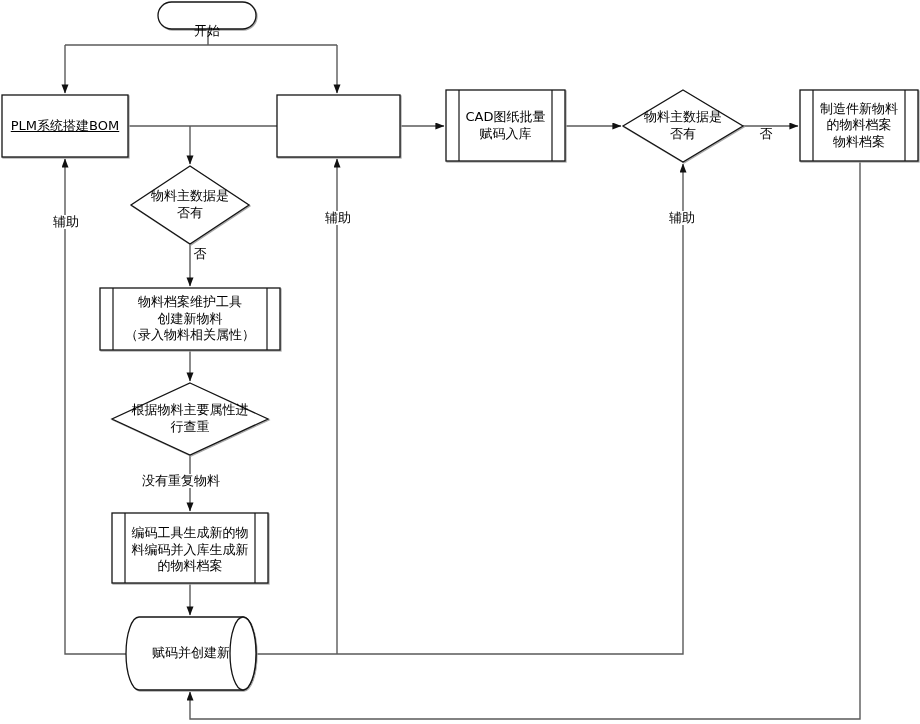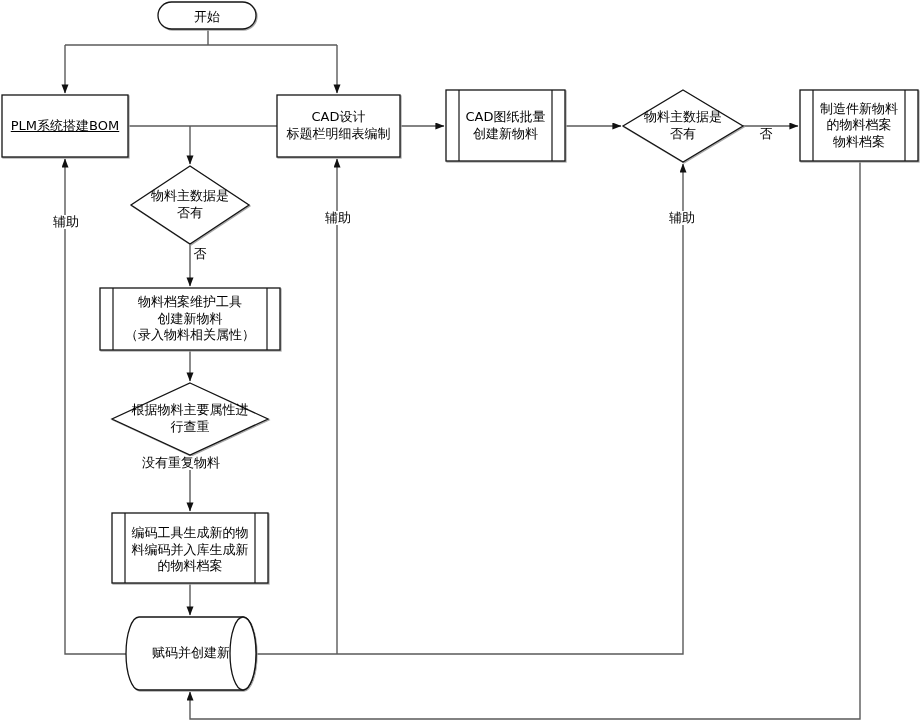--- a/index.html
+++ b/index.html
@@ -112,29 +112,27 @@
       <rect class="shape" x="112" y="513" width="156" height="70"></rect>
       <line class="innerbar" x1="125" y1="513" x2="125" y2="583"></line>
       <line class="innerbar" x1="255" y1="513" x2="255" y2="583"></line>
     </g>
     <g>
       <path class="shape" d="M139,617 L243,617 A13,36.5 0 0 1 243,690 L139,690 A13,36.5 0 0 1 139,617 Z"></path>
       <ellipse class="shape" style="filter:none" cx="243" cy="653.5" rx="13" ry="36.5"></ellipse>
     </g>
   </svg>
 
-  <div class="node-label" style="left:158px; top:4px; width:98px; height:27px;border-radius:13px;">开始</div>
+  <div class="node-label" style="left:158px; top:18px; width:98px; height:27px;border-radius:13px;">开始</div>
 
   <div class="node-label" style="left:2px; top:95px; width:126px; height:62px;text-decoration:underline;">PLM系统搭建BOM</div>
 
-  <div class="node-label" style="left:277px; top:95px; width:123px; height:62px;">CAD设计
-标题栏明细表编制</div>
 
   <div class="node-label" style="left:459px; top:90px; width:93px; height:71px;">CAD图纸批量
-创建新物料</div>
+赋码入库</div>
 
   <div class="node-label" style="left:623px; top:90px; width:120px; height:72px;">物料主数据是
 否有</div>
 
   <div class="node-label" style="left:813px; top:90px; width:92px; height:71px;">制造件新物料
 的物料档案
 物料档案</div>
 
   <div class="node-label" style="left:131px; top:166px; width:118px; height:78px;">物料主数据是
 否有</div>
@@ -155,15 +153,15 @@
   <div class="edge-label" style="left:66px; top:215px;">辅助</div>
 
   <div class="edge-label" style="left:338px; top:211px;">辅助</div>
 
   <div class="edge-label" style="left:682px; top:211px;">辅助</div>
 
   <div class="edge-label" style="left:200px; top:247px;">否</div>
 
   <div class="edge-label" style="left:766px; top:127px;">否</div>
 
-  <div class="edge-label" style="left:181px; top:456px;">没有重复物料</div>
+  <div class="edge-label" style="left:181px; top:474px;">没有重复物料</div>
 
 </div>
 
 </body></html>

